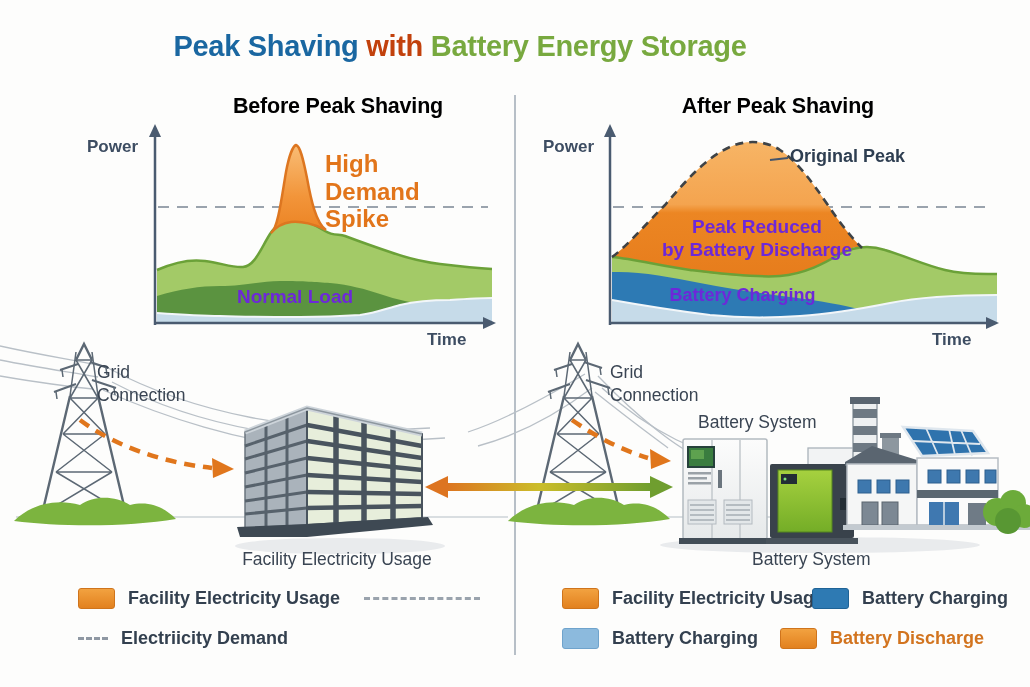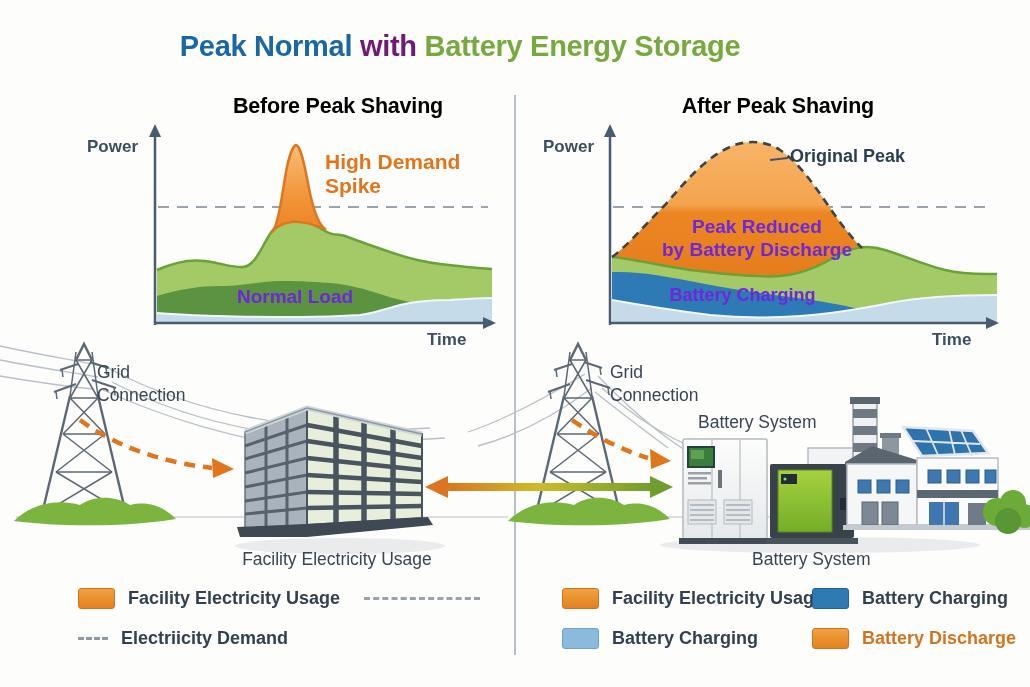--- a/index.html
+++ b/index.html
@@ -7,57 +7,57 @@
     position:relative;width:1030px;height:687px;overflow:hidden;
     background:#fdfdfc;font-family:"Liberation Sans",sans-serif;
   }
   .abs{position:absolute;}
   
   #main-title{
     left:0;top:30px;width:920px;text-align:center;
     font-size:29px;font-weight:bold;letter-spacing:-0.3px;
   }
   #main-title .t-blue{color:#1a67a1;}
-  #main-title .t-gray{color:#701a75;font-weight:bold;text-align:center;}
+  #main-title .t-gray{color:#c2410c;font-weight:bold;text-align:center;}
   #main-title .t-green{color:#78a93f;}
   
   .chart-heading{
     top:94px;width:280px;text-align:right;
     font-size:21.5px;font-weight:bold;color:#000000;letter-spacing:-0.2px;
   }
   
   #divider{left:514px;top:95px;width:2px;height:560px;background:#b7bfc7;}
   
   .lbl{color:#3a4553;font-size:17.5px;line-height:1.32;}
   .lbl span{display:block;}
   .axis-lbl{color:#3d4d62;font-size:17px;font-weight:bold;}
   .white-lbl{color:#6d28d9;font-weight:bold;text-align:center;}
   .white-lbl span{display:block;}
-  #spike-label{color:#e2751a;font-weight:bold;font-size:21px;line-height:1.15;}
+  #spike-label{color:#e2751a;font-weight:bold;font-size:24px;line-height:1.15;}
   #spike-label span{display:block;}
   #original-peak-label{color:#2e3e51;font-weight:600;font-size:18px;}
   
   .legend-row{position:absolute;display:flex;align-items:center;}
   .swatch{width:35px;height:19px;border-radius:3px;flex:0 0 auto;}
   .sw-orange{background:linear-gradient(#f2a240,#e2811f);border:1px solid #cf741c;}
   .sw-darkblue{background:#2e7ab3;border:1px solid #1f6396;}
   .sw-lightblue{background:#8cbadd;border:1px solid #6fa3cc;}
   .sw-dash{width:30px;height:0;border-top:3px dashed #8f98a3;border-radius:0;}
   .legend-label{margin-left:13px;font-size:18px;font-weight:600;color:#33404f;}
   .legend-label.discharge{color:#d2741f;}
   .legend-dashes{width:116px;height:0;border-top:3px dashed #9aa3ad;margin-left:24px;}
   svg{display:block;}
 </style>
 </head>
 <body>
 
 <div id="stage">
 
   <div class="abs" id="main-title">
-    <span class="t-blue">Peak Normal</span>
+    <span class="t-blue">Peak Shaving</span>
     <span class="t-gray">with</span>
     <span class="t-green">Battery Energy Storage</span>
   </div>
 
   <div class="abs" id="divider"></div>
 
   <div class="abs chart-heading" style="left:163px;">Before Peak Shaving</div>
   <div class="abs chart-heading" style="left:594px;">After Peak Shaving</div>
 
   <svg class="abs" style="left:85px;top:120px;" width="420" height="230" viewBox="0 0 420 230">
@@ -349,18 +349,18 @@
     <span class="legend-label">Facility Electricity Usage</span>
   </div>
   <div class="legend-row" style="left:812px;top:588px;">
     <span class="swatch sw-darkblue"></span>
     <span class="legend-label">Battery Charging</span>
   </div>
   <div class="legend-row" style="left:562px;top:628px;">
     <span class="swatch sw-lightblue"></span>
     <span class="legend-label">Battery Charging</span>
   </div>
-  <div class="legend-row" style="left:812px;top:628px;">
+  <div class="legend-row" style="left:780px;top:628px;">
     <span class="swatch sw-orange"></span>
     <span class="legend-label discharge">Battery Discharge</span>
   </div>
 
 </div>
 
 </body></html>

